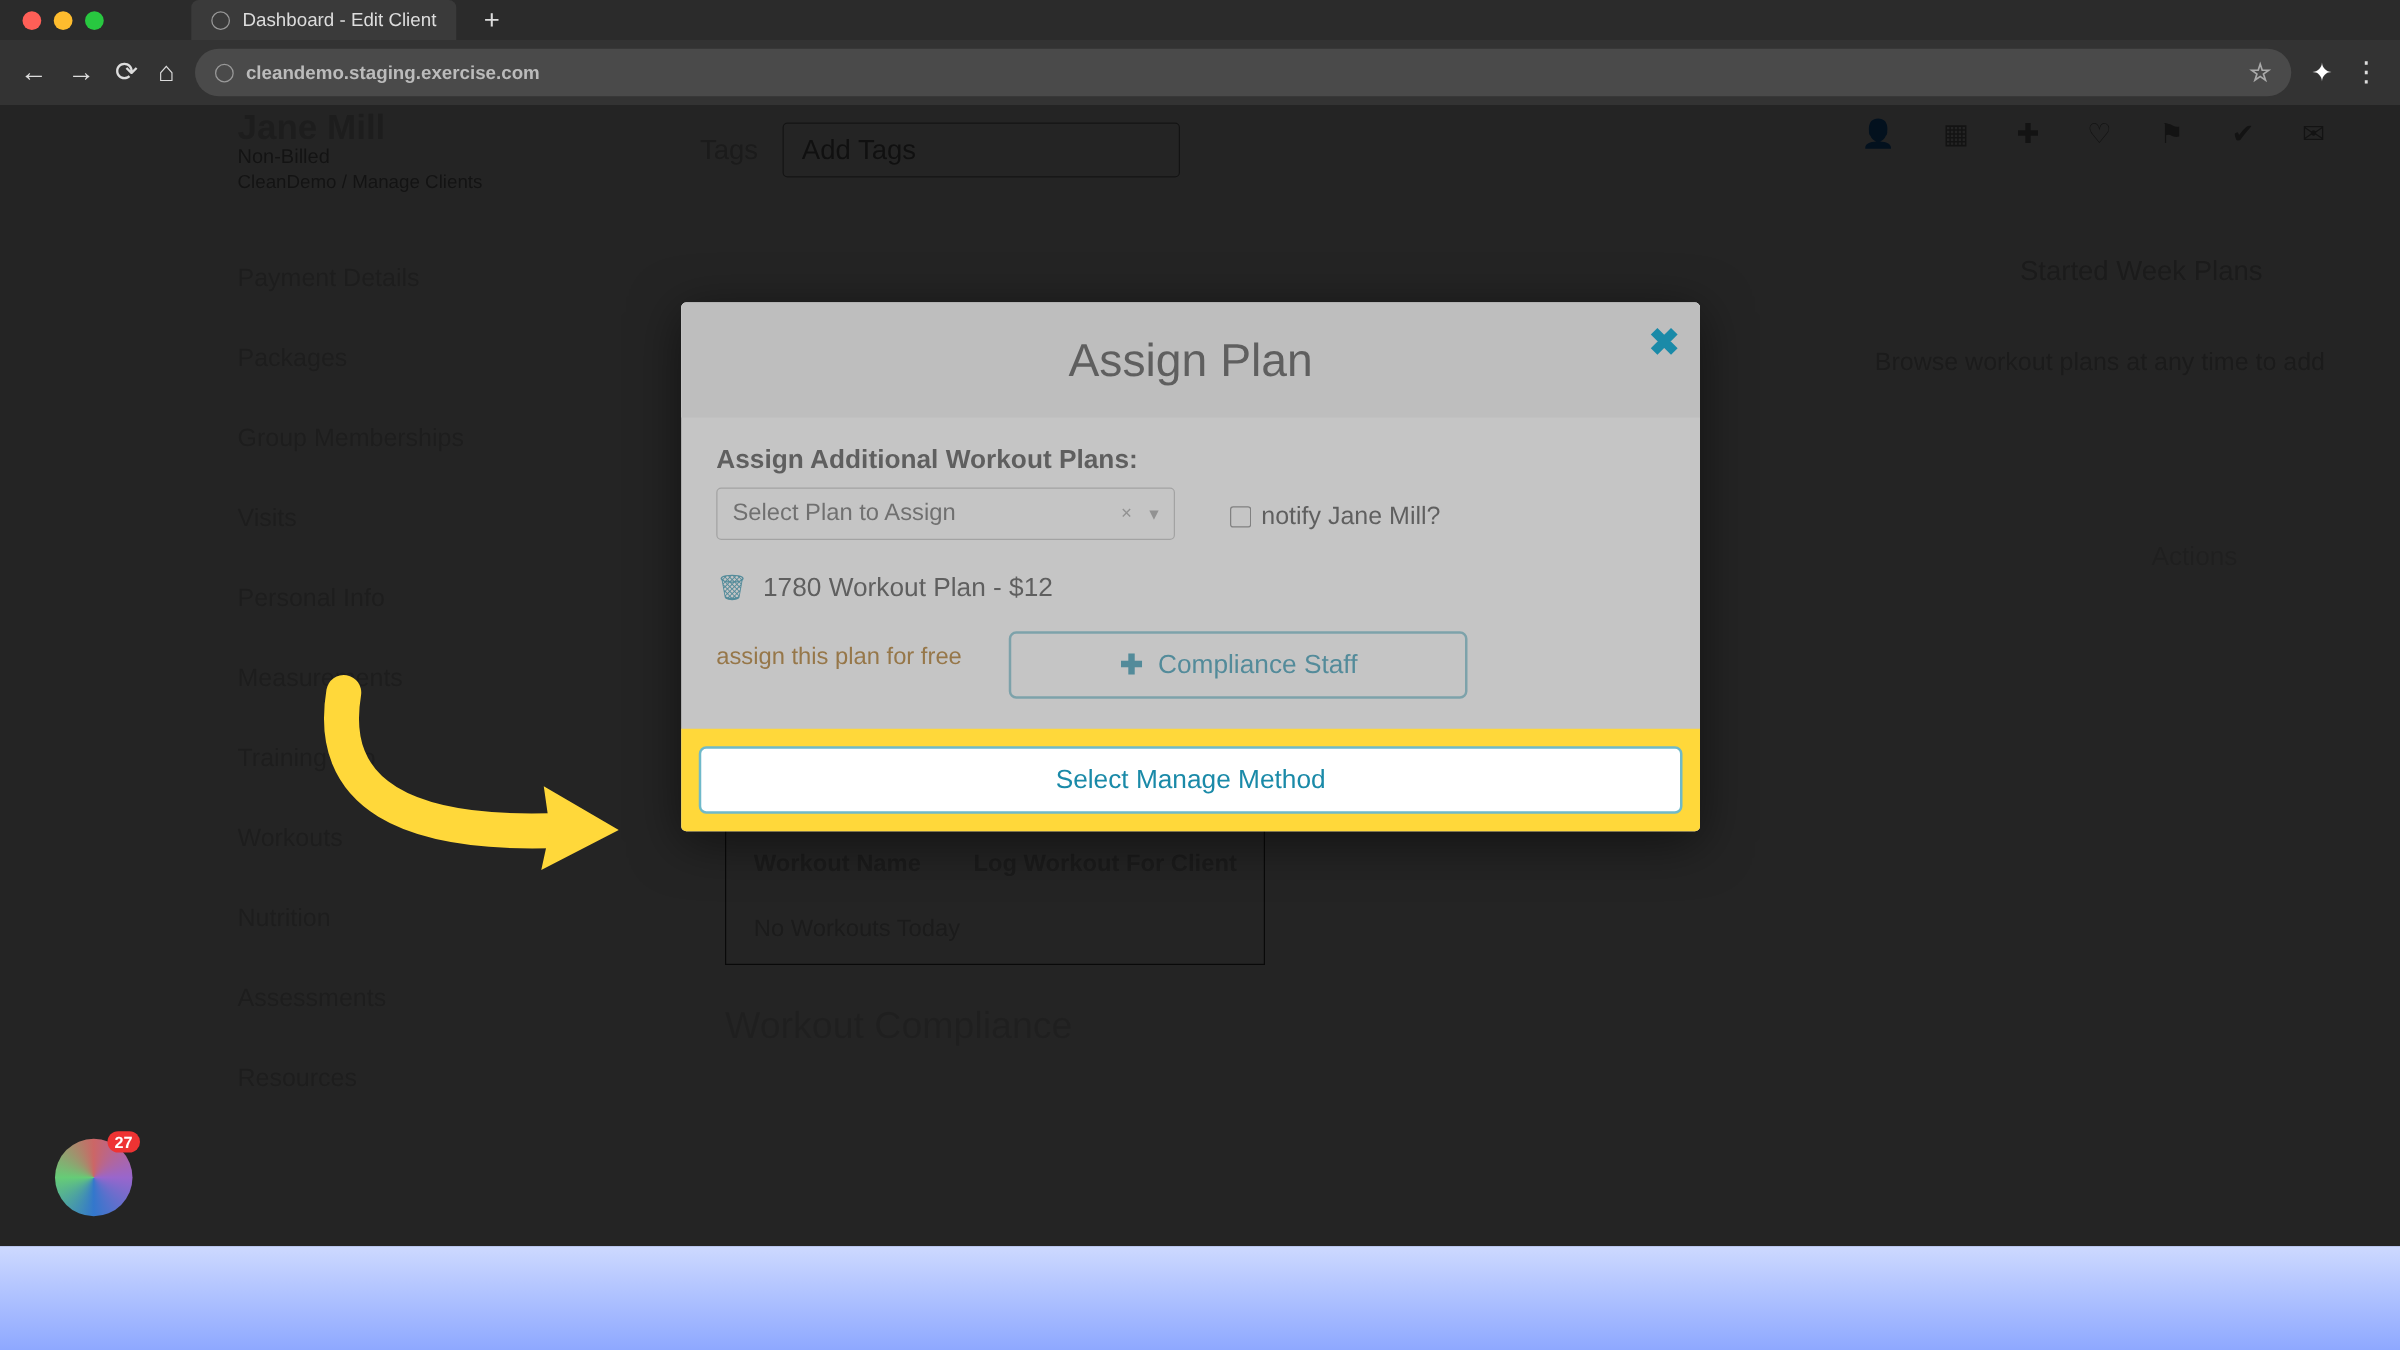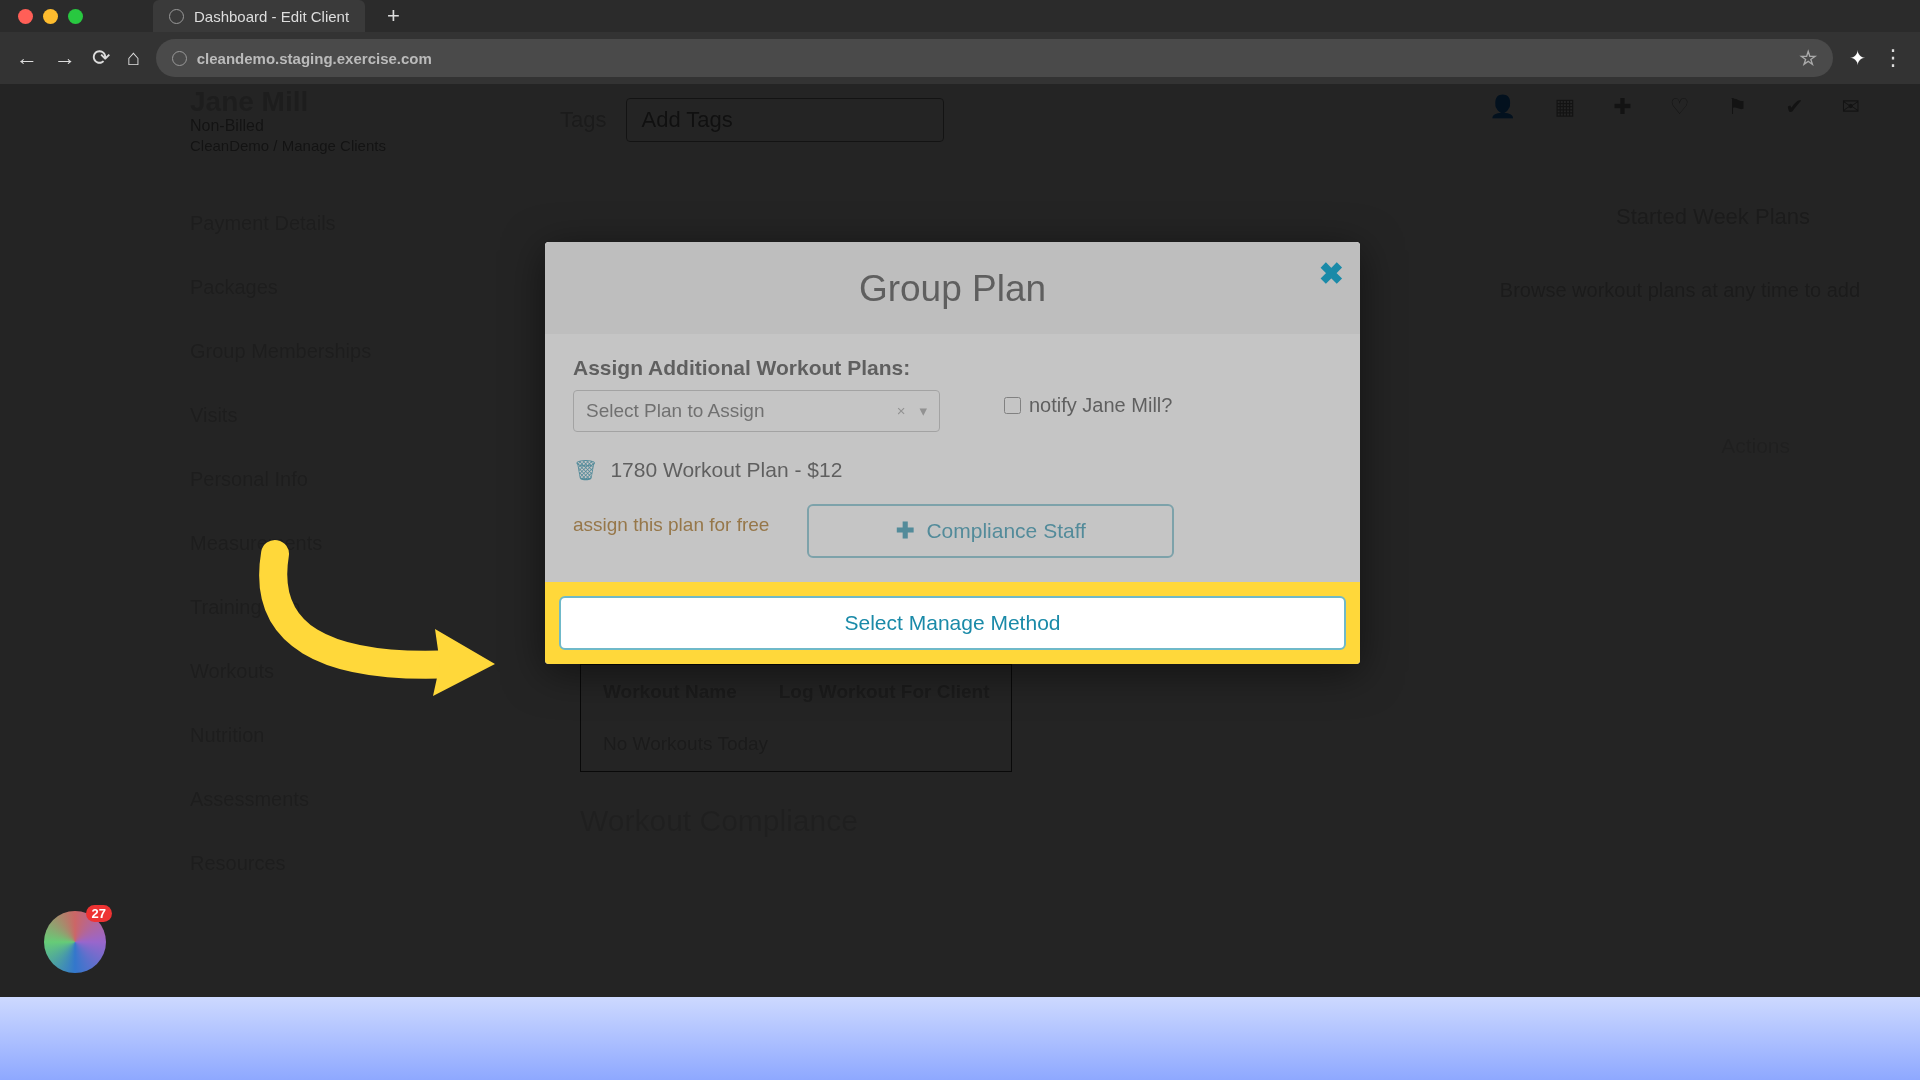--- a/index.html
+++ b/index.html
@@ -52,21 +52,21 @@
     .compliance{position:absolute;left:20px;top:720px;font-size:30px;color:#ddd}
 
     
     .modal{position:absolute;z-index:10;left:545px;top:158px;width:815px;background:#fff;border-radius:4px;
            box-shadow:0 8px 40px rgba(0,0,0,.5);}
     .secondary-dim{position:absolute;inset:0;background:rgba(140,140,140,.5);z-index:2;border-radius:4px;}
     .m-head{position:relative;z-index:1;text-align:center;padding:26px 0 24px;font-size:37px;color:#333;background:#f0f0f0;border-radius:4px 4px 0 0}
     .m-close{position:absolute;right:16px;top:14px;color:#1a8aa8;font-size:30px;font-weight:900;cursor:pointer;z-index:3}
     .m-body{position:relative;z-index:1;padding:22px 28px 24px;}
     .m-body .label{font-weight:700;font-size:21px;color:#333;margin-bottom:10px}
-    .row1{display:flex;gap:64px;align-items:flex-start}
+    .row1{display:flex;gap:44px;align-items:center}
     .combo{width:367px;height:42px;border:1px solid #bbb;border-radius:4px;background:#fff;
            display:flex;align-items:center;padding:0 12px;color:#555;font-size:19px;justify-content:space-between}
     .combo .ctrls{display:flex;gap:14px;color:#999;font-size:15px}
     .notify{display:flex;align-items:center;gap:8px;font-size:20px;color:#333;margin-top:4px}
     .notify input{width:17px;height:17px}
     .plan{margin-top:26px;font-size:21px;color:#333;display:flex;gap:12px;align-items:center}
     .trash{color:#1a8aa8;font-size:20px}
     .row2{display:flex;gap:38px;align-items:flex-start;margin-top:22px}
     .price{width:367px;height:46px;border:1px solid #bbb;border-radius:4px;background:#fff;
            padding:0 14px;font-size:20px;color:#333}
@@ -174,21 +174,21 @@
 
   <div class="dim"></div>
 
   <div class="floaty">
     <span class="badge">27</span>
   </div>
 
   <div class="modal">
     <div class="secondary-dim"></div>
     <span class="m-close">✖</span>
-    <div class="m-head">Group Plan</div>
+    <div class="m-head">Assign Plan</div>
     <div class="m-body">
       <div class="label">Assign Additional Workout Plans:</div>
       <div class="row1">
         <div class="combo">
           <span>Select Plan to Assign</span>
           <span class="ctrls">
             <span>×</span>
             <span>▾</span>
           </span>
         </div>

